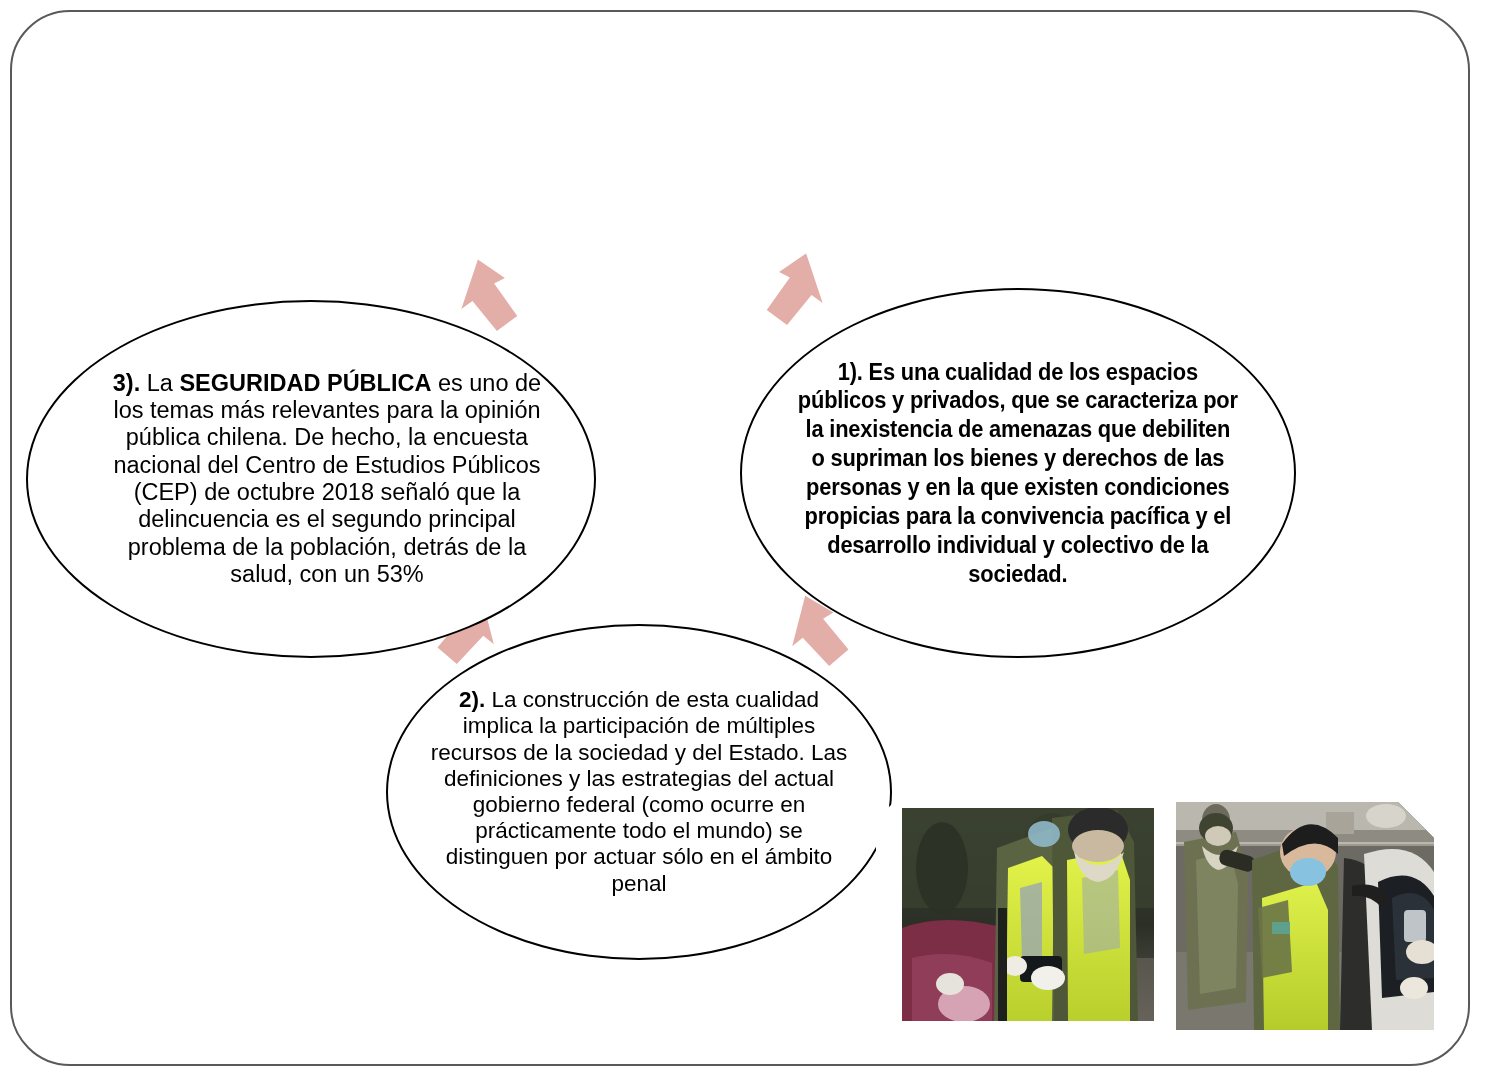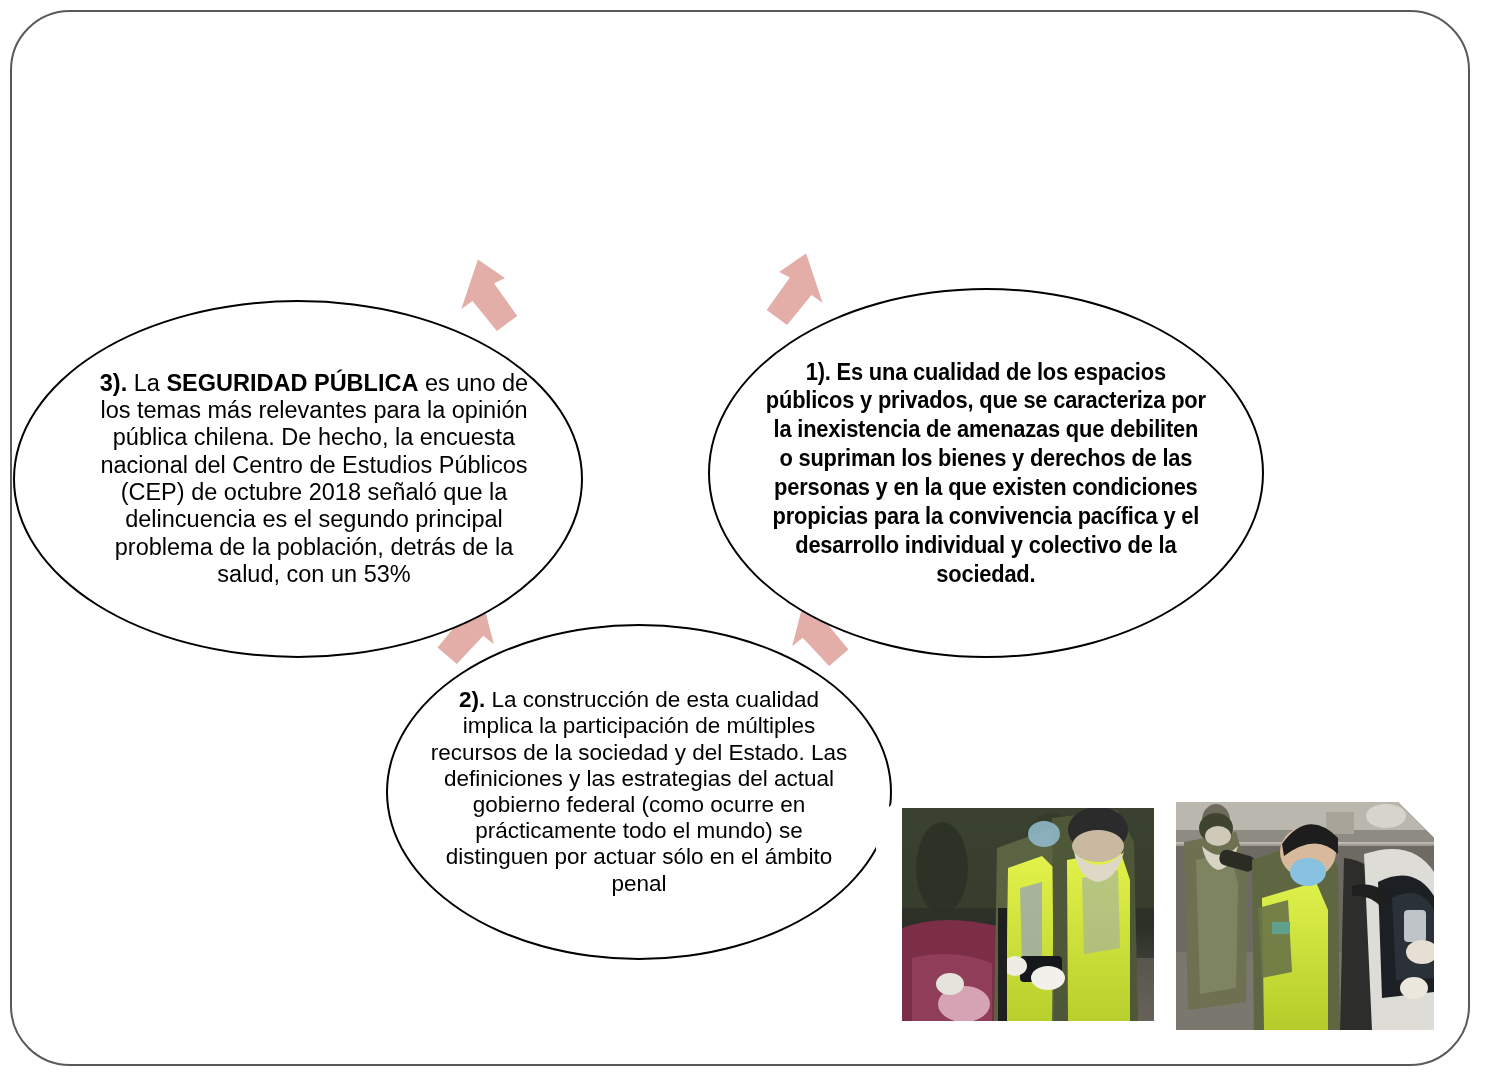--- a/index.html
+++ b/index.html
@@ -58,36 +58,36 @@
     z-index: 4;
   }
   #ellipse-center .txt {
     font-size: 38px;
     line-height: 1.22;
     letter-spacing: 0.2px;
     width: 86%;
   }
 
   #ellipse-left {
-    left: 13px;
+    left: 26px;
     top: 300px;
     width: 570px;
     height: 358px;
     background: #ffffff;
     z-index: 3;
     padding-left: 32px;
   }
   #ellipse-left .txt {
     font-size: 23.5px;
     line-height: 1.165;
     width: 84%;
   }
 
   #ellipse-right {
-    left: 708px;
+    left: 740px;
     top: 288px;
     width: 556px;
     height: 370px;
     background: #ffffff;
     z-index: 3;
   }
   #ellipse-right .txt {
     font-family: "Liberation Sans Narrow", "Liberation Sans", sans-serif;
     font-size: 23px;
     font-weight: bold;

